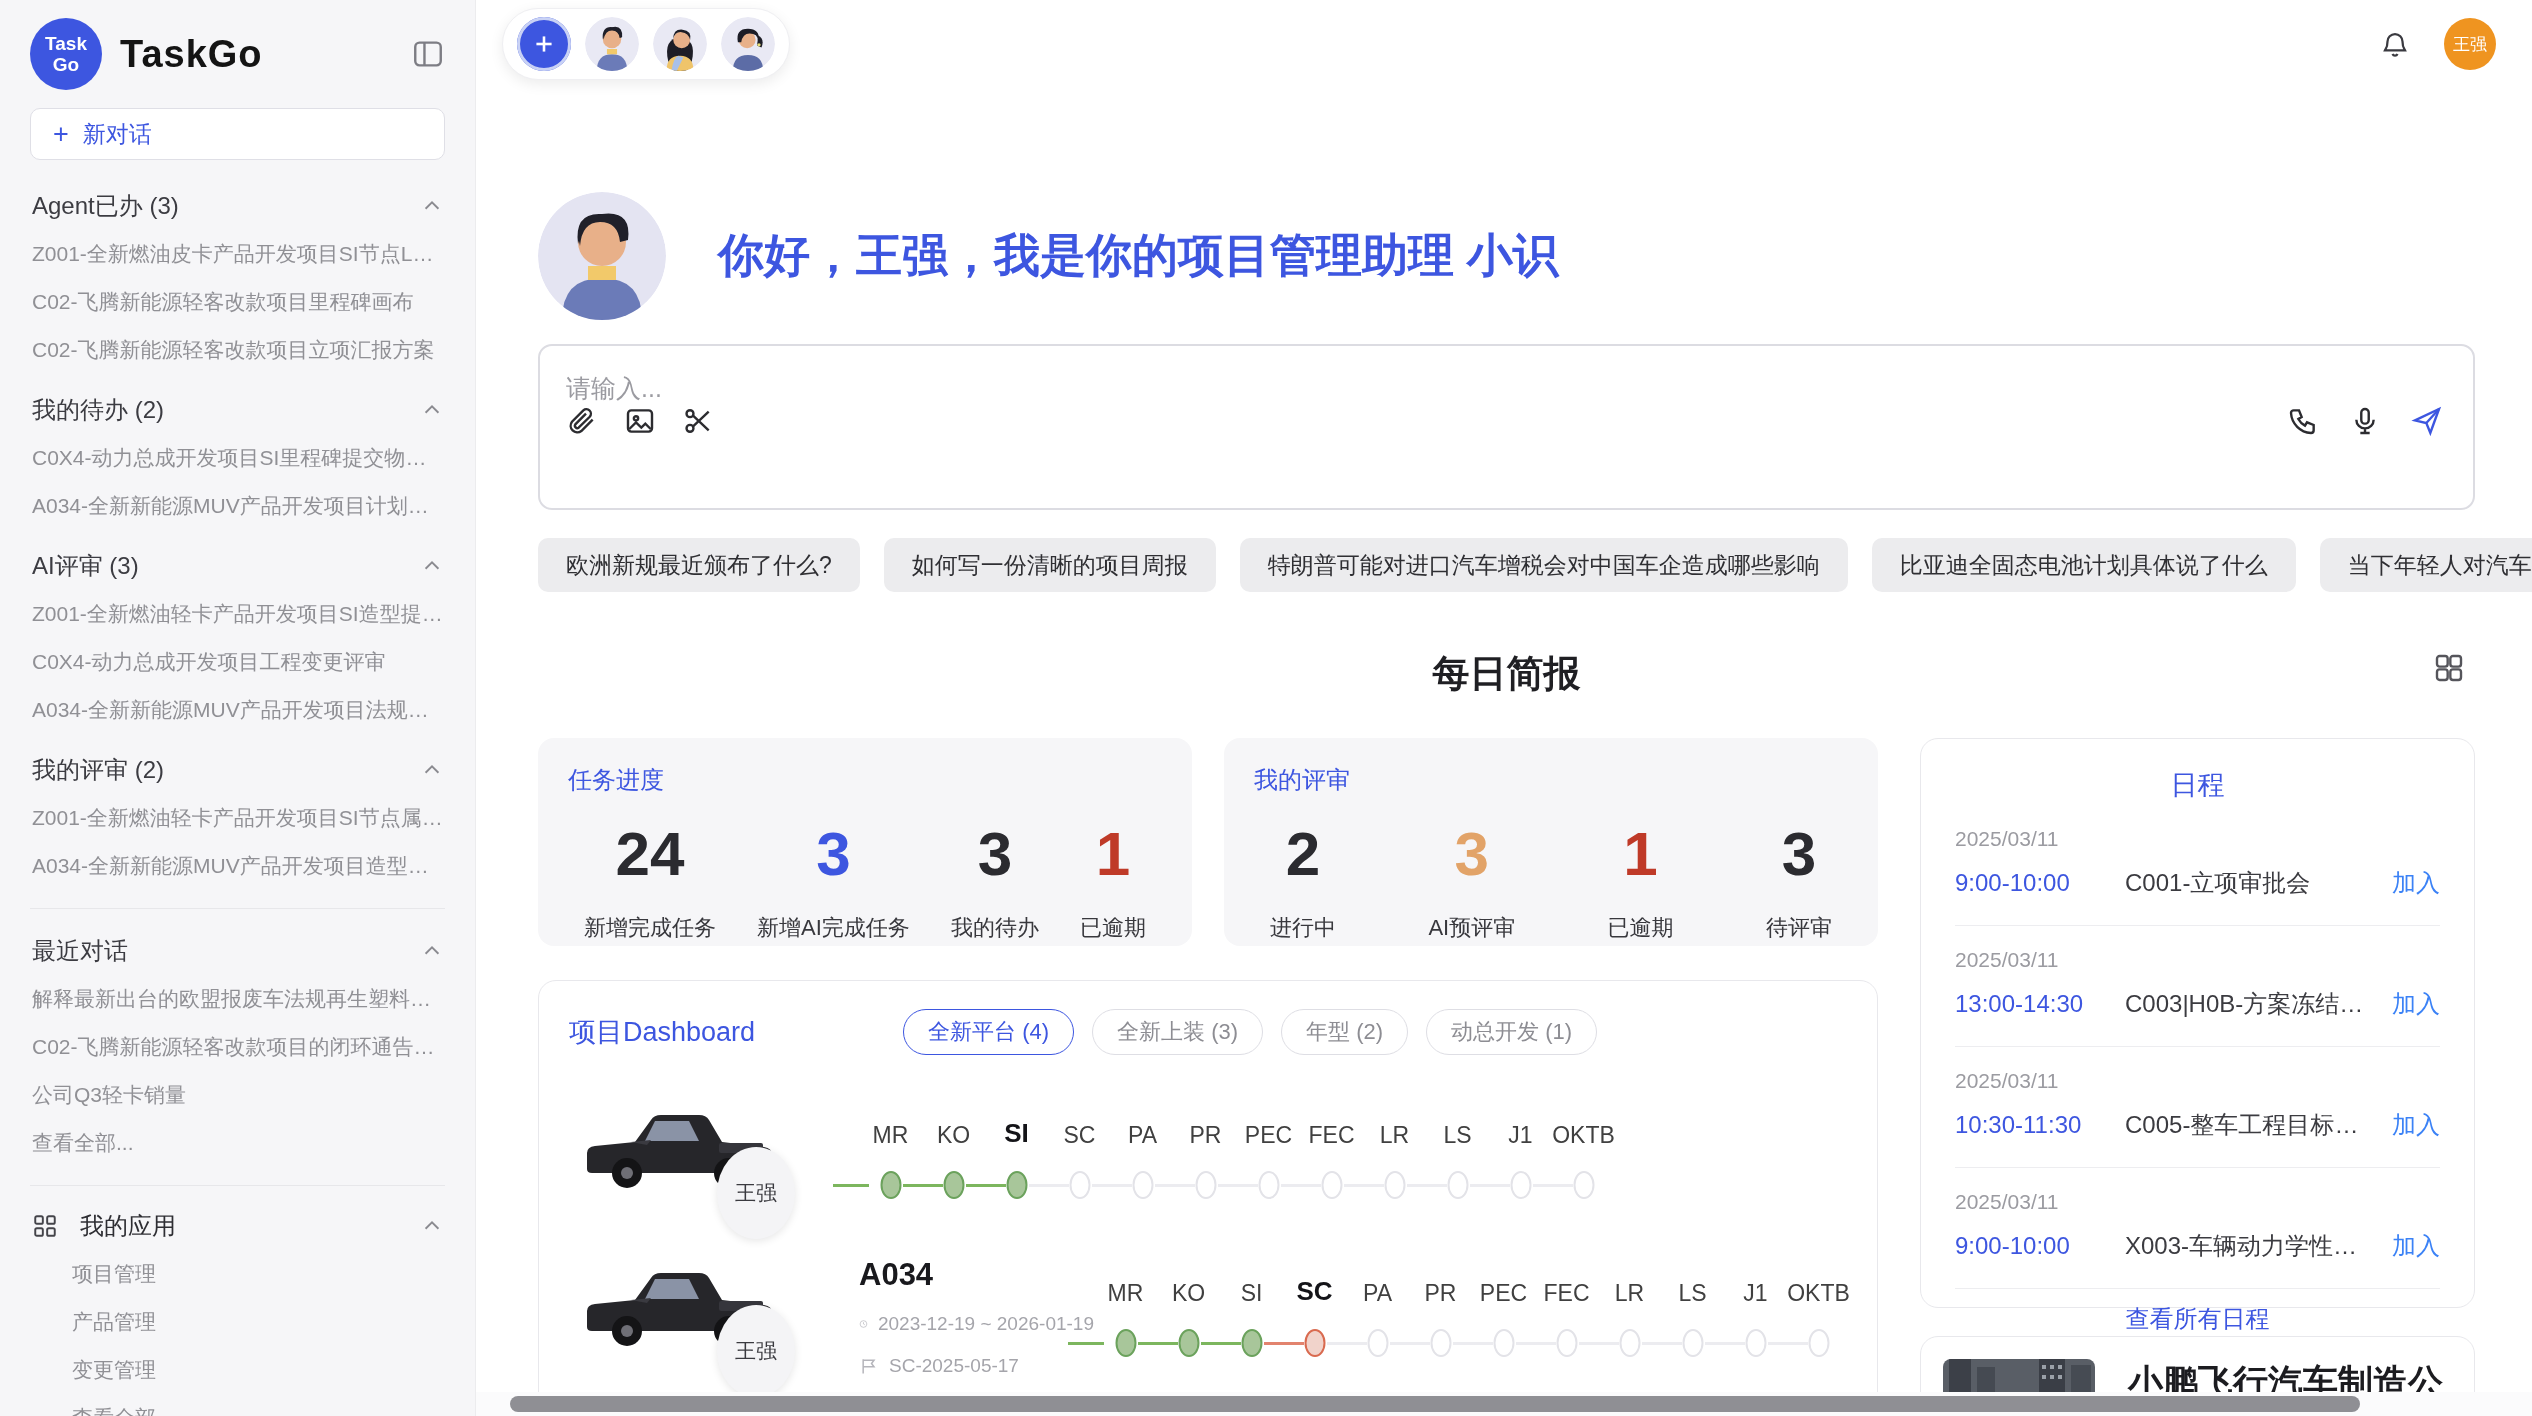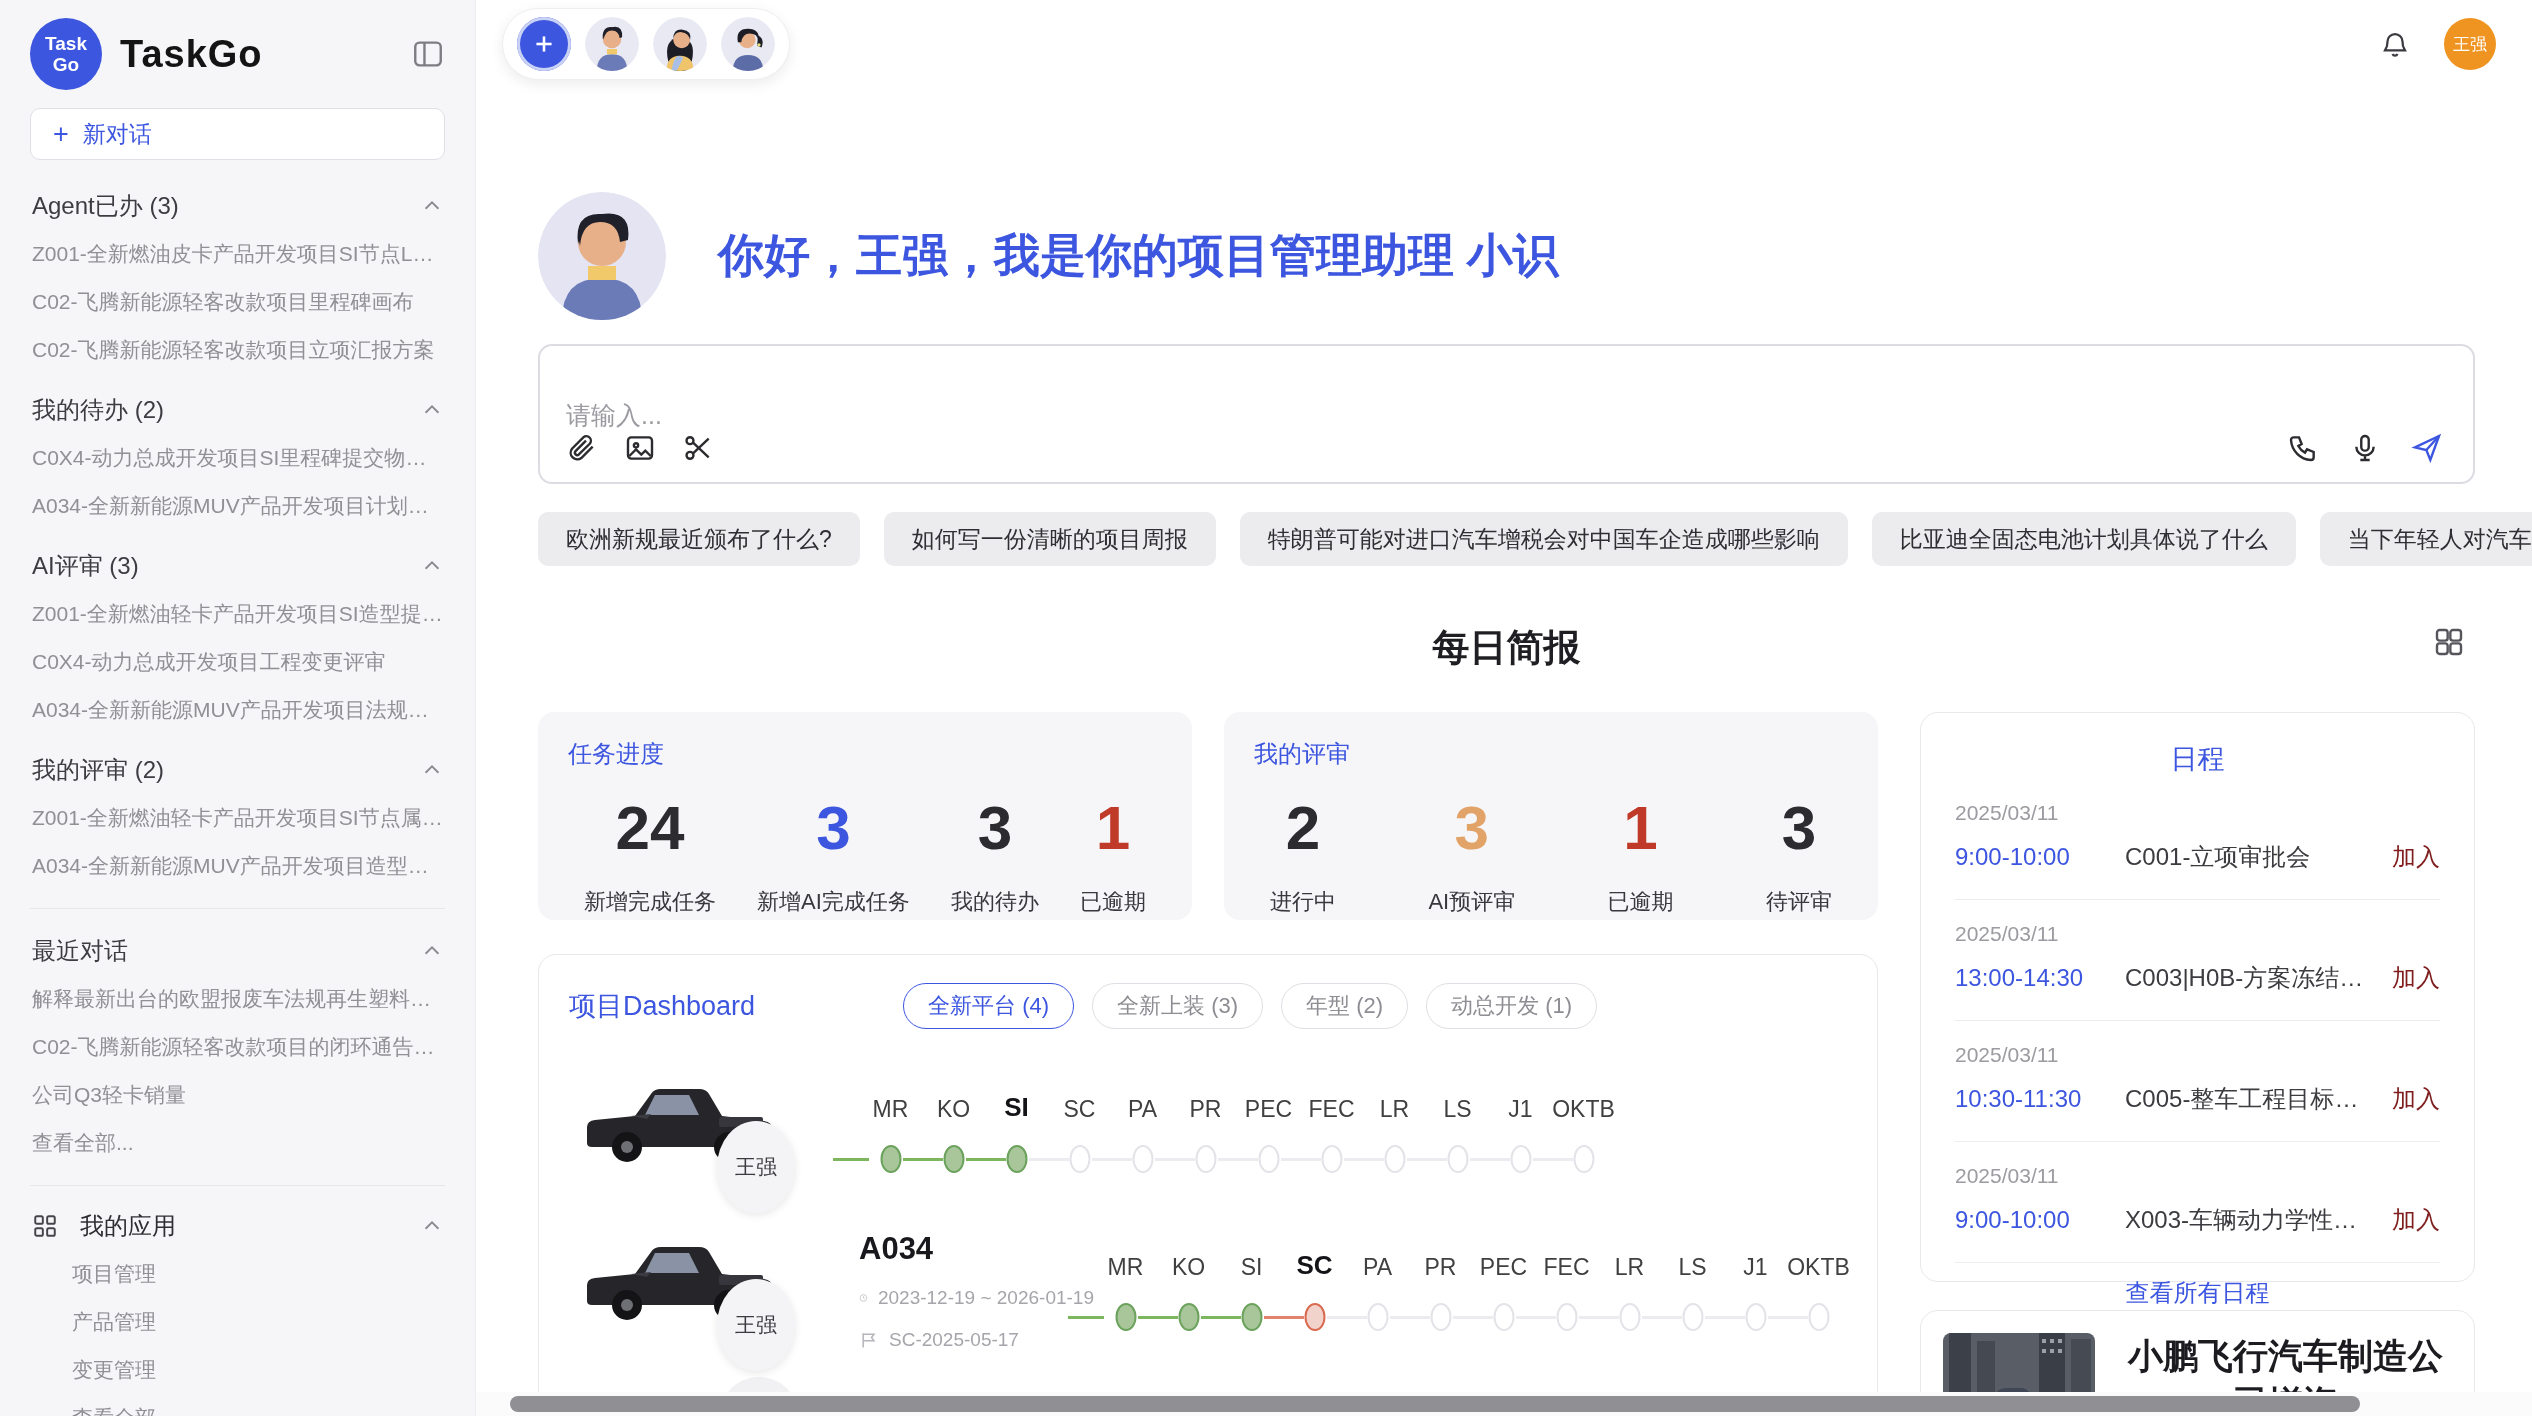--- a/index.html
+++ b/index.html
@@ -47,22 +47,22 @@
   .bell svg { width:30px; height:30px; }
   .user-chip { width:52px; height:52px; border-radius:50%; background:#ef9420; color:#fff;
     display:flex; align-items:center; justify-content:center; font-size:17px; cursor:pointer; }
 
   .content { padding:0 57px 0 62px; }
   .greeting { display:flex; align-items:center; gap:52px; margin-top:112px; }
   .greet-avatar { width:128px; height:128px; border-radius:50%; overflow:hidden; }
   .greet-avatar svg { width:100%; height:100%; }
   .greet-text { font-size:46px; font-weight:bold; color:#3d56e0; }
 
-  .composer { margin-top:24px; border:2px solid #dcdce2; border-radius:14px; height:140px;
-    padding:26px 30px 18px 26px; display:flex; flex-direction:column; justify-content:flex-end; cursor:text; }
+  .composer { margin-top:24px; border:2px solid #dcdce2; border-radius:14px; height:166px;
+    padding:26px 30px 18px 26px; display:flex; flex-direction:column; justify-content:flex-start; cursor:text; }
   .composer .ph { font-size:25px; color:#9b9ba1; }
   .composer-tools { display:flex; align-items:center; }
   .tool { width:32px; height:32px; color:#2c2c30; margin-right:26px; cursor:pointer; }
   .tool svg { width:32px; height:32px; }
   .tools-right { margin-left:auto; display:flex; align-items:center; }
   .tools-right .tool { margin-right:0; margin-left:30px; }
   .tool.send { color:#3d56e0; }
 
   .chips { display:flex; justify-content:space-between; gap:24px; margin-top:28px; }
   .chip { background:#ececee; border:none; border-radius:10px; height:54px; padding:0 28px;
@@ -123,21 +123,21 @@
 
   .sched-card { border:1px solid #e8e8ec; border-radius:18px; height:570px; padding:22px 34px 18px 34px;
     display:flex; flex-direction:column; }
   .sched-title { text-align:center; font-size:27px; color:#3d56e0; padding:6px 0 2px 0; }
   .sched-item { padding:22px 0 26px 0; border-bottom:1px solid #ededf0; }
   .sched-item:last-of-type { border-bottom:none; }
   .sched-date { font-size:21px; color:#9b9ba1; }
   .sched-line { display:flex; align-items:center; margin-top:16px; }
   .sched-time { width:170px; min-width:170px; font-size:24px; color:#3d56e0; }
   .sched-name { flex:1; font-size:24px; color:#3b3b40; white-space:nowrap; overflow:hidden; text-overflow:ellipsis; }
-  .join-link { font-size:24px; color:#7f1d1d; margin-left:14px; cursor:pointer; }
+  .join-link { font-size:24px; color:#3b82f6; margin-left:14px; cursor:pointer; }
   .sched-footer { margin-top:auto; text-align:center; font-size:24px; color:#3d56e0; padding:14px 0 6px 0; cursor:pointer; }
 
   .news-card { margin-top:28px; border:1px solid #e8e8ec; border-radius:18px; padding:22px; height:160px;
     display:flex; gap:24px; overflow:hidden; }
   .news-img { width:152px; min-width:152px; height:96px; border-radius:8px; overflow:hidden; }
   .news-img svg { width:100%; height:100%; display:block; }
   .news-title { font-size:35px; font-weight:bold; color:#1c1c20;text-align:center; }
   .news-snippet { font-size:23px; color:#8e8e94; margin-top:18px; line-height:1.4; }
 
   .hscrollbar-track { position:absolute; left:0; right:0; bottom:0; height:24px; background:#fbfbfc; }

